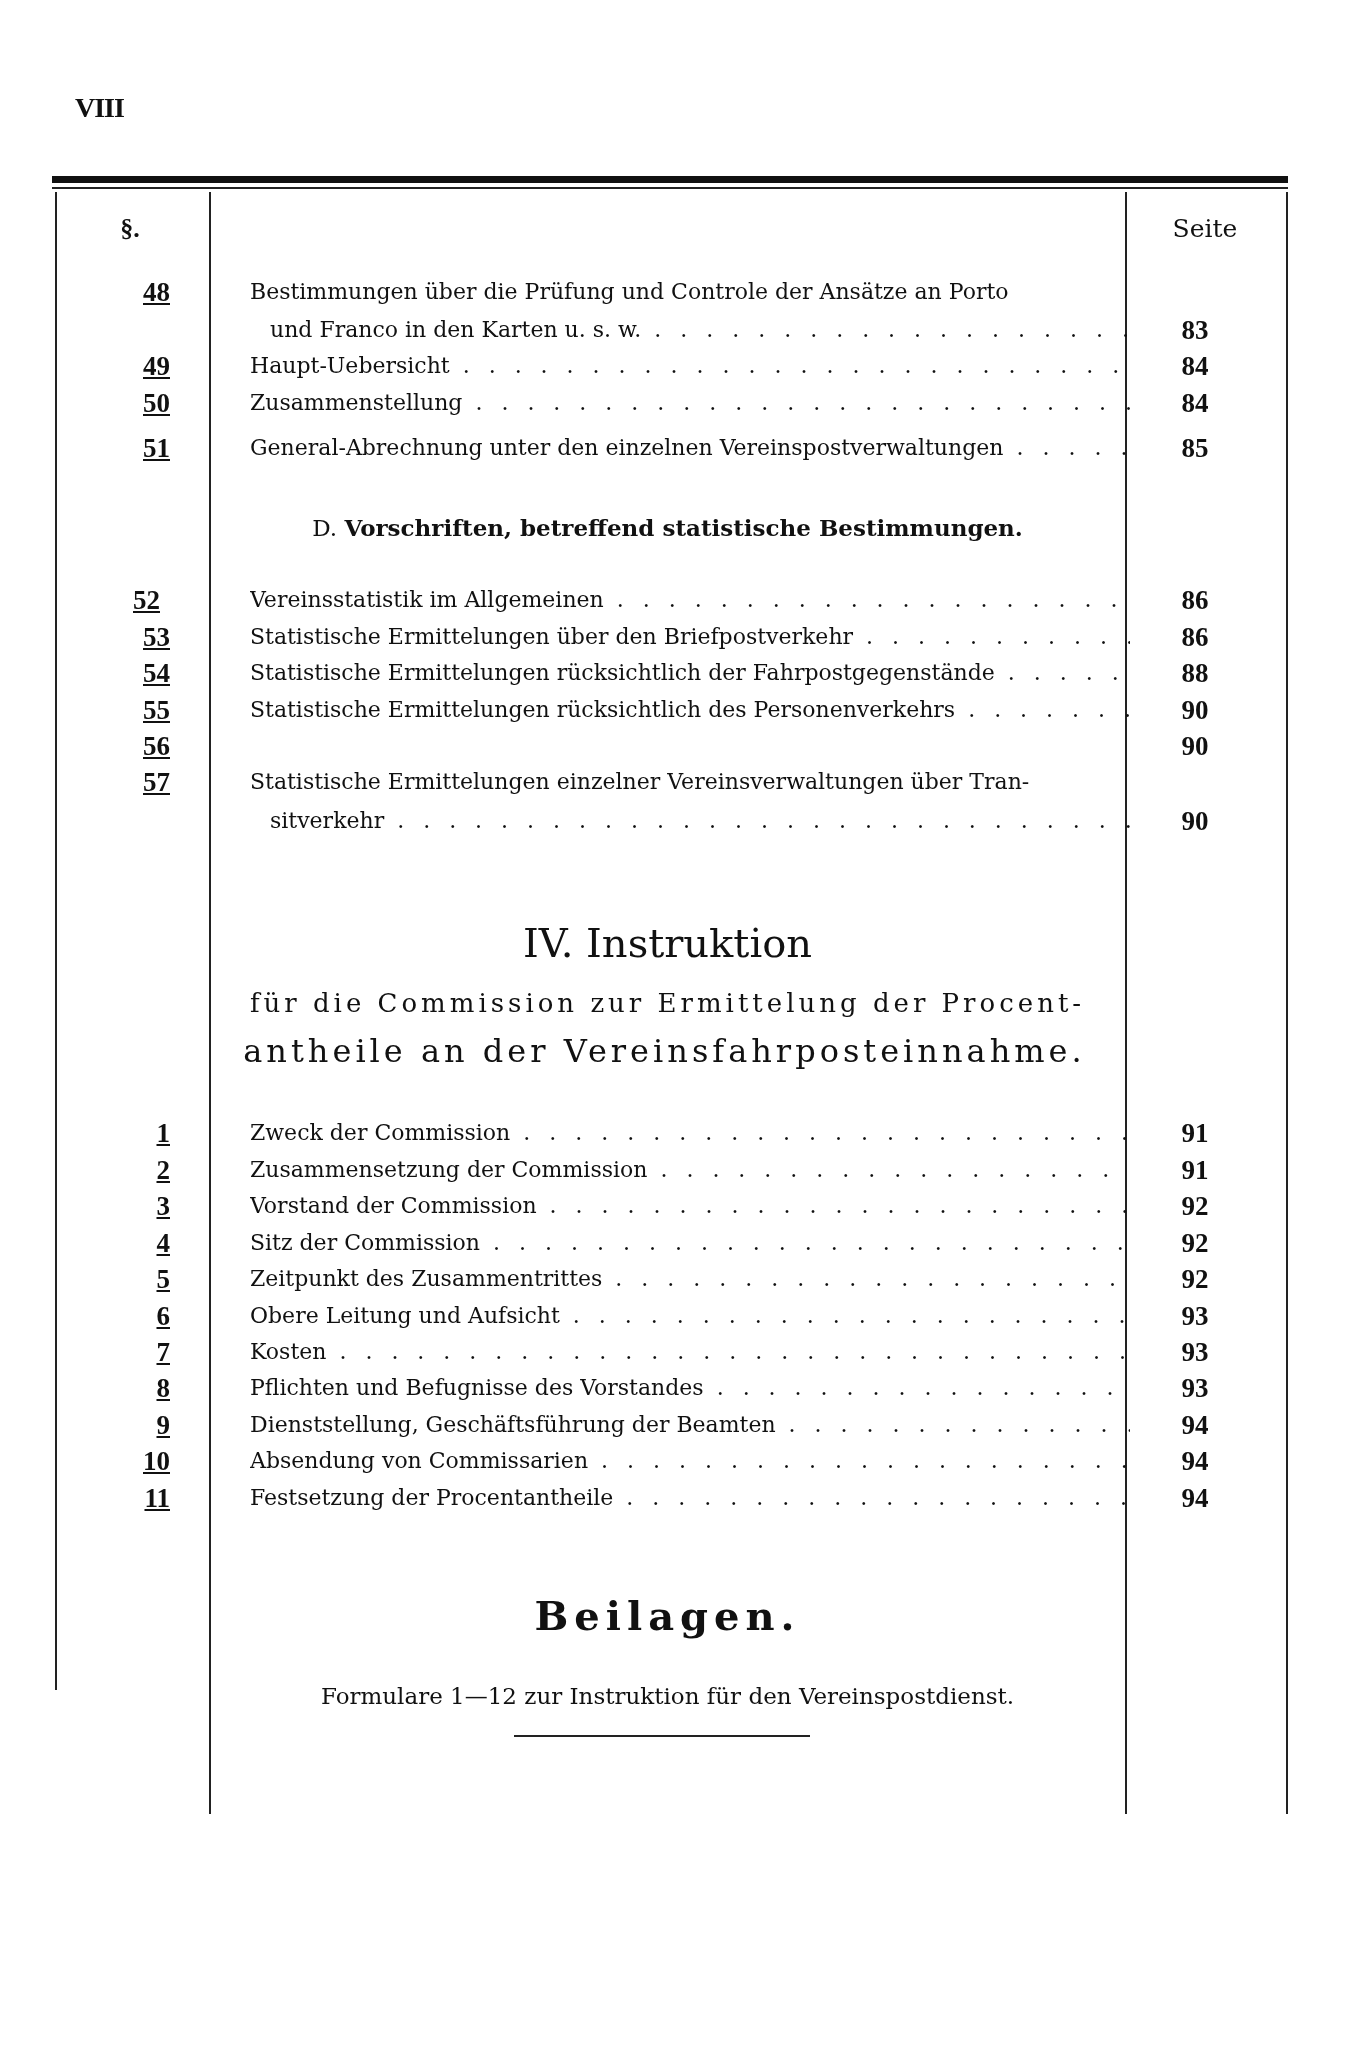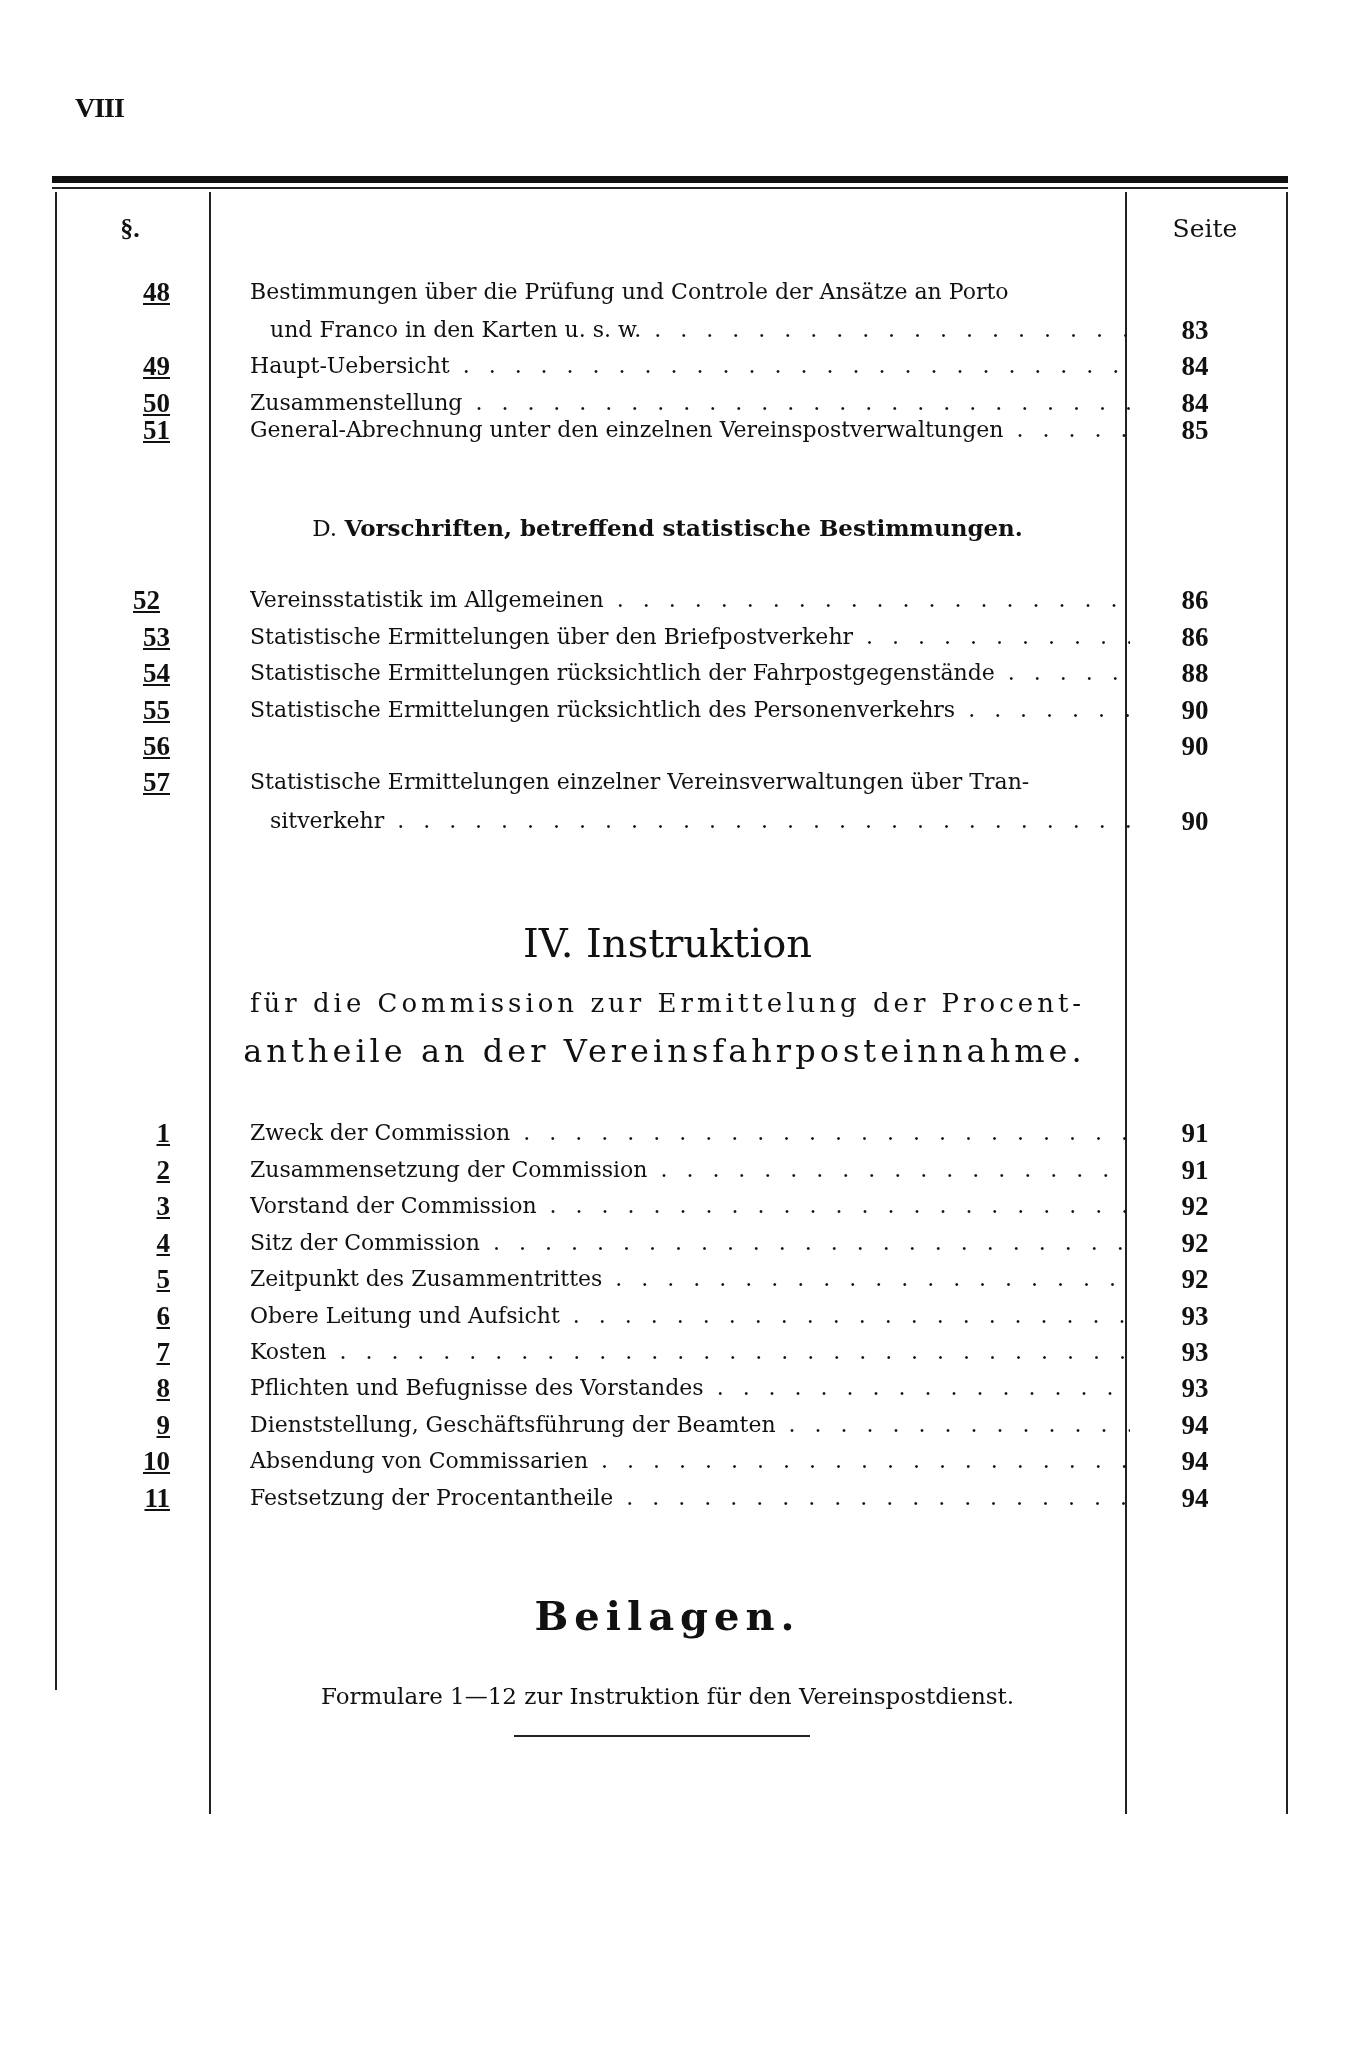--- a/index.html
+++ b/index.html
@@ -55,21 +55,21 @@
 <div class="row" style="top:348px">
   <div class="num" style="left:34px">49</div>
   <div class="title lead">Haupt-Uebersicht</div>
   <div class="page" style="left:1074px">84</div>
 </div>
 <div class="row" style="top:385px">
   <div class="num" style="left:34px">50</div>
   <div class="title lead">Zusammenstellung</div>
   <div class="page" style="left:1074px">84</div>
 </div>
-<div class="row" style="top:412px">
+<div class="row" style="top:430px">
   <div class="num" style="left:34px">51</div>
   <div class="title lead">General-Abrechnung unter den einzelnen Vereinspostverwaltungen</div>
   <div class="page" style="left:1074px">85</div>
 </div>
 
 <div class="abs sec-d">
   <span>D.</span>
   <b>Vorschriften, betreffend statistische Bestimmungen.</b>
 </div>
 

